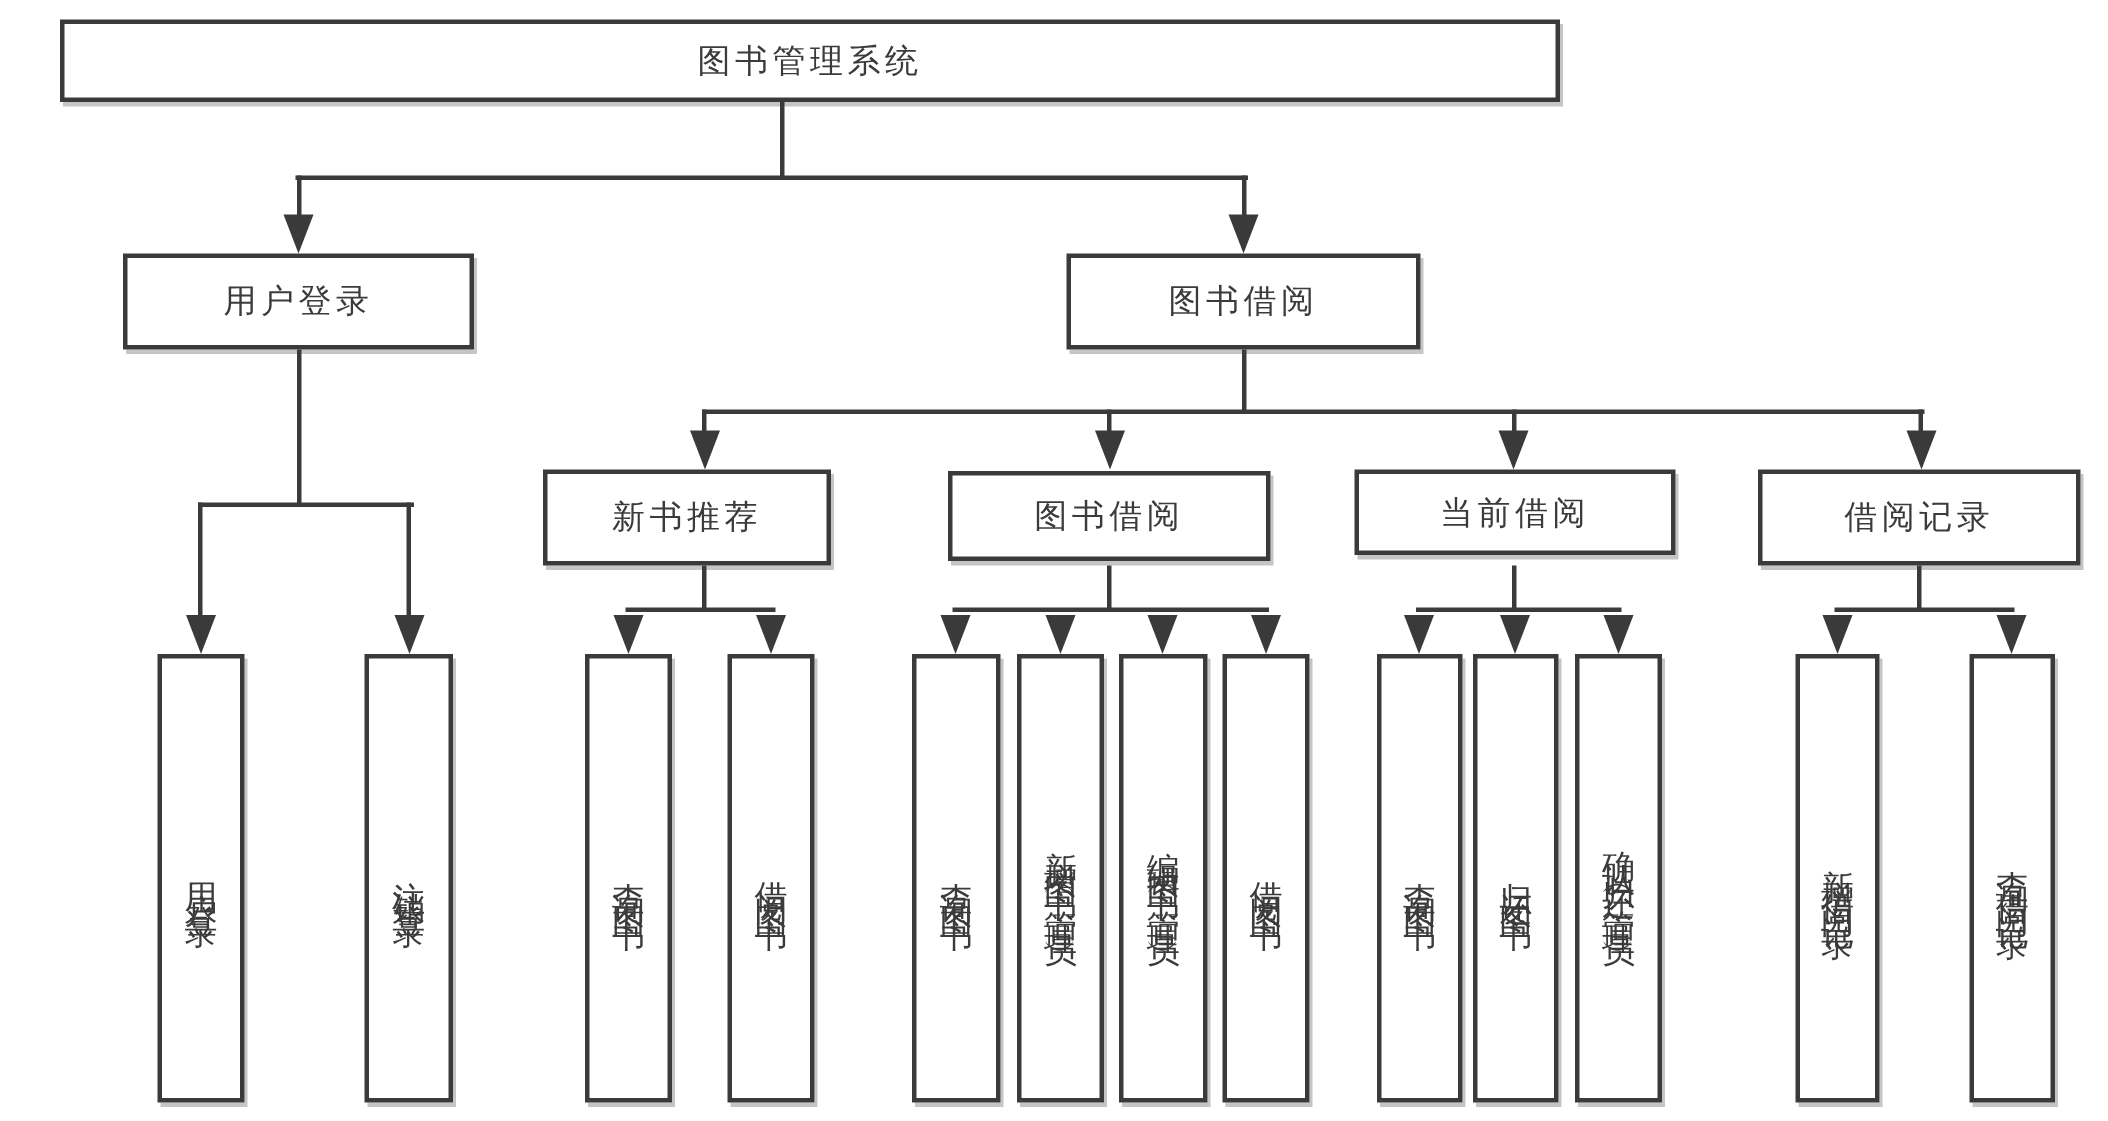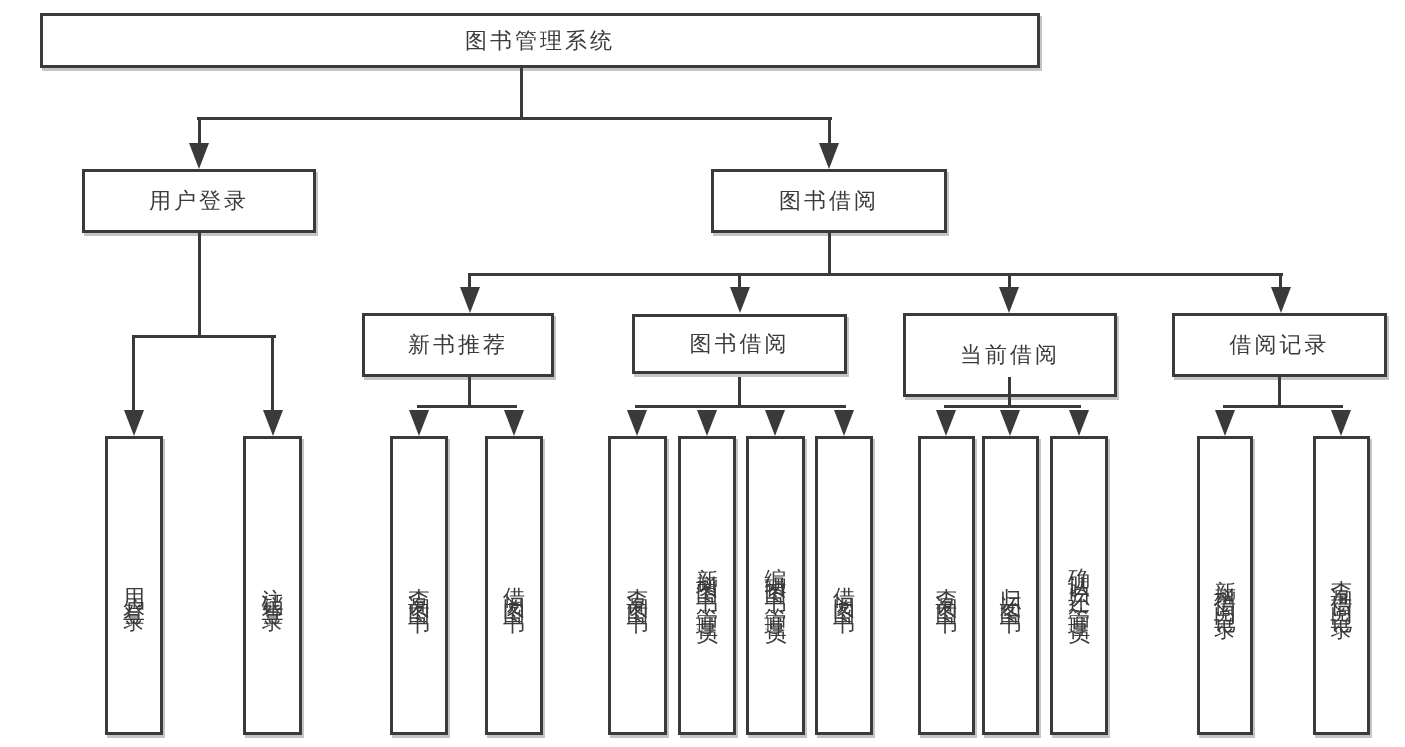--- a/index.html
+++ b/index.html
@@ -73,21 +73,21 @@
   <div class="hbox" style="left:711px;top:169px;width:236px;height:64px">
     <span>图书借阅</span>
   </div>
 
   <div class="hbox" style="left:362px;top:313px;width:192px;height:64px">
     <span>新书推荐</span>
   </div>
   <div class="hbox" style="left:632px;top:314px;width:215px;height:60px">
     <span>图书借阅</span>
   </div>
-  <div class="hbox" style="left:903px;top:313px;width:214px;height:84px">
+  <div class="hbox" style="left:903px;top:313px;width:214px;height:57px">
     <span>当前借阅</span>
   </div>
   <div class="hbox" style="left:1172px;top:313px;width:215px;height:64px">
     <span>借阅记录</span>
   </div>
 
   <div class="vbox" style="left:105px;top:436px;width:58px;height:299px">
     <span>用户登录</span>
   </div>
   <div class="vbox" style="left:243px;top:436px;width:59px;height:299px">

